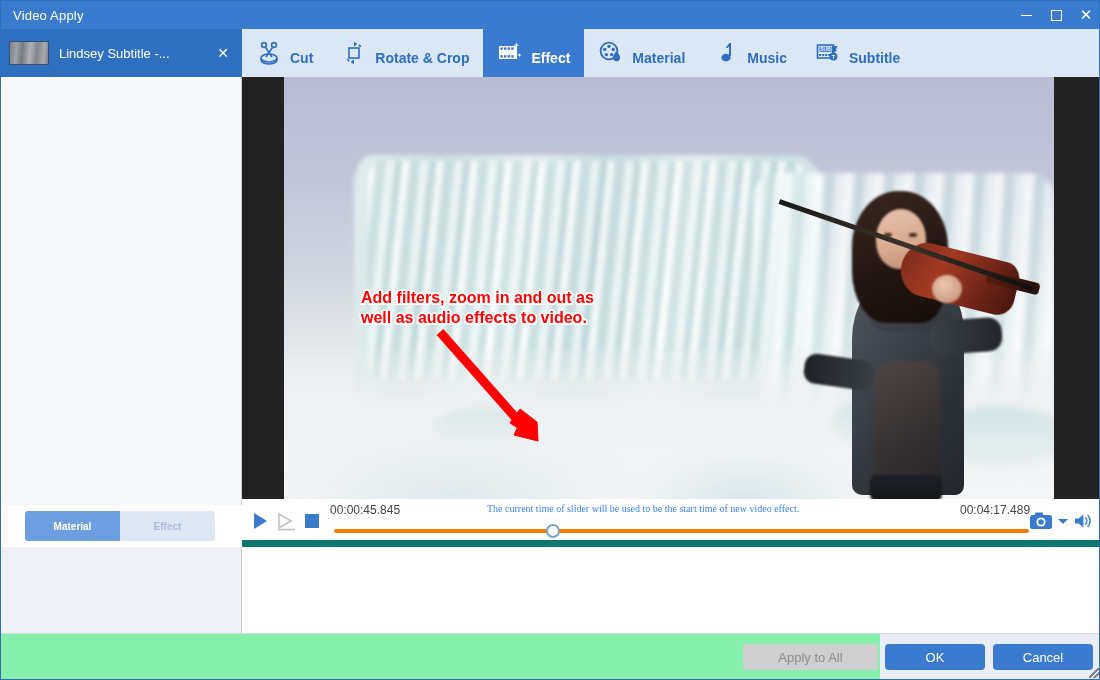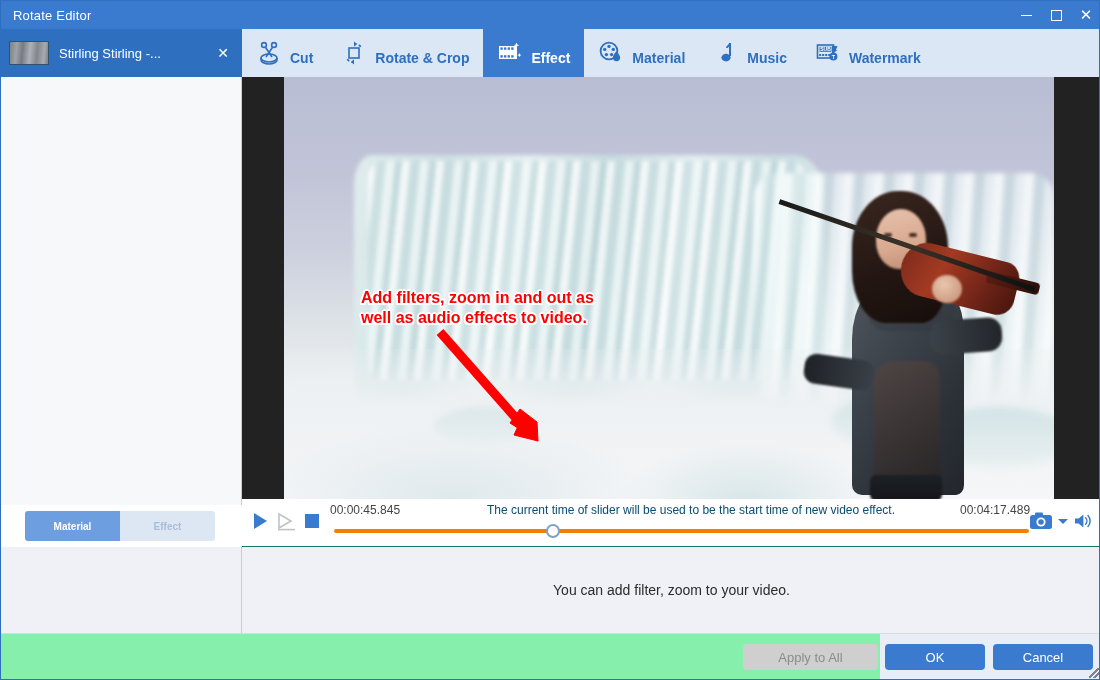--- a/index.html
+++ b/index.html
@@ -226,27 +226,27 @@
     text-shadow:
       -1.5px -1.5px 0 #fff, 1.5px -1.5px 0 #fff, -1.5px 1.5px 0 #fff, 1.5px 1.5px 0 #fff,
       0 -1.8px 0 #fff, 0 1.8px 0 #fff, -1.8px 0 0 #fff, 1.8px 0 0 #fff;
     white-space: pre-line;
   }
   .arrow-svg { position: absolute; left: 0; top: 0; width: 859px; height: 422px; pointer-events: none; }
 
   
   .playerbar {
     position: absolute; left: 241px; top: 498px; width: 859px; height: 48px;
-    background: #ffffff; border-bottom: 1px solid #0f766e;
+    background: #ffffff; border-bottom: 7px solid #0f766e;
   }
   .pb-transport { position: absolute; left: 8px; top: 12px; display: flex; align-items: center; gap: 6px; }
   .pb-times { position: absolute; left: 0; top: 4px; width: 859px; height: 18px; }
   .t-start { position: absolute; left: 88px; top: 0; font-size: 12px; color: #444; }
   .t-end { position: absolute; left: 718px; top: 0; font-size: 12px; color: #444; }
-  .t-hint { position: absolute; left: 245px; top: 0; font-size: 12px; color: #0c4a6e; }
+  .t-hint { position: absolute; left: 245px; top: 0; font-size: 10px; color: #3b82f6; font-family: Liberation Serif, serif; }
   .pb-track {
     position: absolute; left: 92px; top: 30px; width: 695px; height: 4px;
     background: #f28000; border-radius: 2px;
   }
   .pb-knob {
     position: absolute; left: 212px; top: -5px; width: 14px; height: 14px;
     background: #ffffff; border: 2px solid #7da2c9; border-radius: 50%;
   }
   .pb-right { position: absolute; right: 8px; top: 12px; display: flex; align-items: center; gap: 4px; }
 
@@ -287,37 +287,37 @@
       linear-gradient(135deg, transparent 0 45%, #7d848d 45% 58%, transparent 58% 100%),
       linear-gradient(135deg, transparent 0 70%, #7d848d 70% 84%, transparent 84% 100%);
   }
 </style>
 </head>
 <body>
 
 <div id="app">
 
   <div class="titlebar">
-    <span class="app-title">Rotate Editor</span>
+    <span class="app-title">Video Apply</span>
     <div class="win-ctrls">
       <div class="win-btn">
         <span class="glyph-min"></span>
       </div>
       <div class="win-btn">
         <span class="glyph-max"></span>
       </div>
       <div class="win-btn close">
         <span class="glyph-close">✕</span>
       </div>
     </div>
   </div>
 
   <div class="media-tab">
     <div class="media-thumb"></div>
-    <span class="media-title">Stirling Stirling -...</span>
+    <span class="media-title">Lindsey Subtitle -...</span>
     <div class="media-close">✕</div>
   </div>
 
   <div class="toolbar">
 
     <div class="tool">
       <svg class="ico" viewBox="0 0 26 26">
         <g fill="none" stroke="#2f6fc0" stroke-width="1.6">
           <circle cx="8" cy="5" r="2.4"></circle>
             <circle cx="18" cy="5" r="2.4"></circle>
@@ -393,21 +393,21 @@
         <g fill="#2f6fc0">
           <rect x="4.2" y="14" width="2" height="2"></rect>
             <rect x="7.2" y="14" width="2" height="2"></rect>
           <rect x="10.2" y="14" width="2" height="2"></rect>
             <rect x="13.2" y="14" width="2" height="2"></rect>
         </g>
         <path d="M17 6 l5.5 0 -1.6 4 1.6 0 -5.5 4z" fill="#2f6fc0"></path>
         <circle cx="18.4" cy="16.6" r="4" fill="#2f6fc0"></circle>
         <text x="18.4" y="18.5" font-size="5.4" fill="#fff" text-anchor="middle" font-family="Liberation Sans, sans-serif">T</text>
       </svg>
-      <span class="lbl">Watermark</span>
+      <span class="lbl">Subtitle</span>
     </div>
   </div>
 
   <div class="leftpanel"></div>
   <div class="lp-tabs">
     <div class="lp-tab active">Material</div>
     <div class="lp-tab inactive">Effect</div>
   </div>
   <div class="leftbottom"></div>
 
@@ -482,23 +482,20 @@
       <svg width="12" height="10" viewBox="0 0 12 10">
         <polygon points="1,3 11,3 6,8" fill="#3a7bd0"></polygon>
       </svg>
       <svg width="20" height="18" viewBox="0 0 20 18">
         <path d="M2 6.5 h3.6 L10.4 2.6 v12.8 L5.6 11.5 H2z" fill="#3a7bd0"></path>
         <path d="M12.6 5.8 a4.6 4.6 0 0 1 0 6.4 M15 3.6 a8 8 0 0 1 0 10.8" fill="none" stroke="#3a7bd0" stroke-width="1.5" stroke-linecap="round"></path>
       </svg>
     </div>
   </div>
 
-  <div class="bottompanel">
-    <span class="bp-hint">You can add filter, zoom to your video.</span>
-  </div>
 
   <div class="footer">
     <div class="pane-right"></div>
     <div class="btn btn-apply">Apply to All</div>
     <div class="btn btn-ok">OK</div>
     <div class="btn btn-cancel">Cancel</div>
     <div class="resize-grip"></div>
   </div>
 
 </div>

